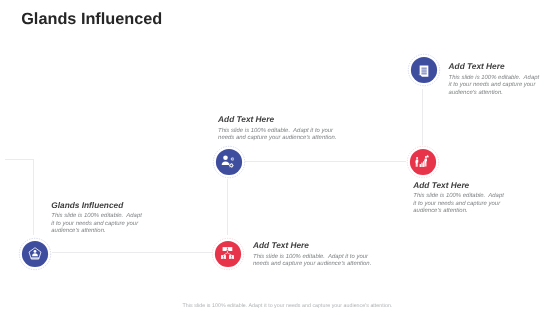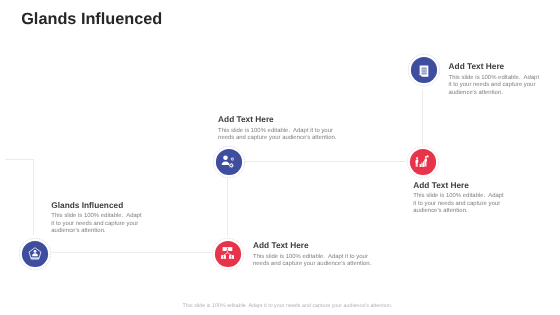--- a/index.html
+++ b/index.html
@@ -4,21 +4,21 @@
 <style>
   html,body{margin:0;padding:0;}
   body{width:560px;height:315px;background:#ffffff;overflow:hidden;
        font-family:"Liberation Sans",sans-serif;position:relative;
        -webkit-font-smoothing:antialiased;text-rendering:geometricPrecision;}
   .stage{position:absolute;left:5px;top:0;width:560px;height:315px;}
   #heading{position:absolute;left:16.2px;top:10px;font-size:16.3px;font-weight:bold;
       color:#262626;letter-spacing:0px;line-height:18px;}
   svg.lines{position:absolute;left:0;top:0;}
   .node{position:absolute;}
-  .txt{position:absolute;}
+  .txt{position:absolute;font-style:italic;}
   .t-title{font-size:8.3px;font-weight:bold;color:#3e3e3e;letter-spacing:0px;
       white-space:nowrap;line-height:8.3px;}
   .t-body{font-size:5.95px;color:#7e8083;line-height:7.55px;margin-top:4.5px;white-space:pre-wrap;}
   #footnote{position:absolute;left:282.5px;transform:translateX(-50%);top:303px;
      font-size:5.3px;color:#b0b2b5;white-space:nowrap;letter-spacing:0.02px;}
 </style>
 </head>
 <body>
 
 <div class="stage">

